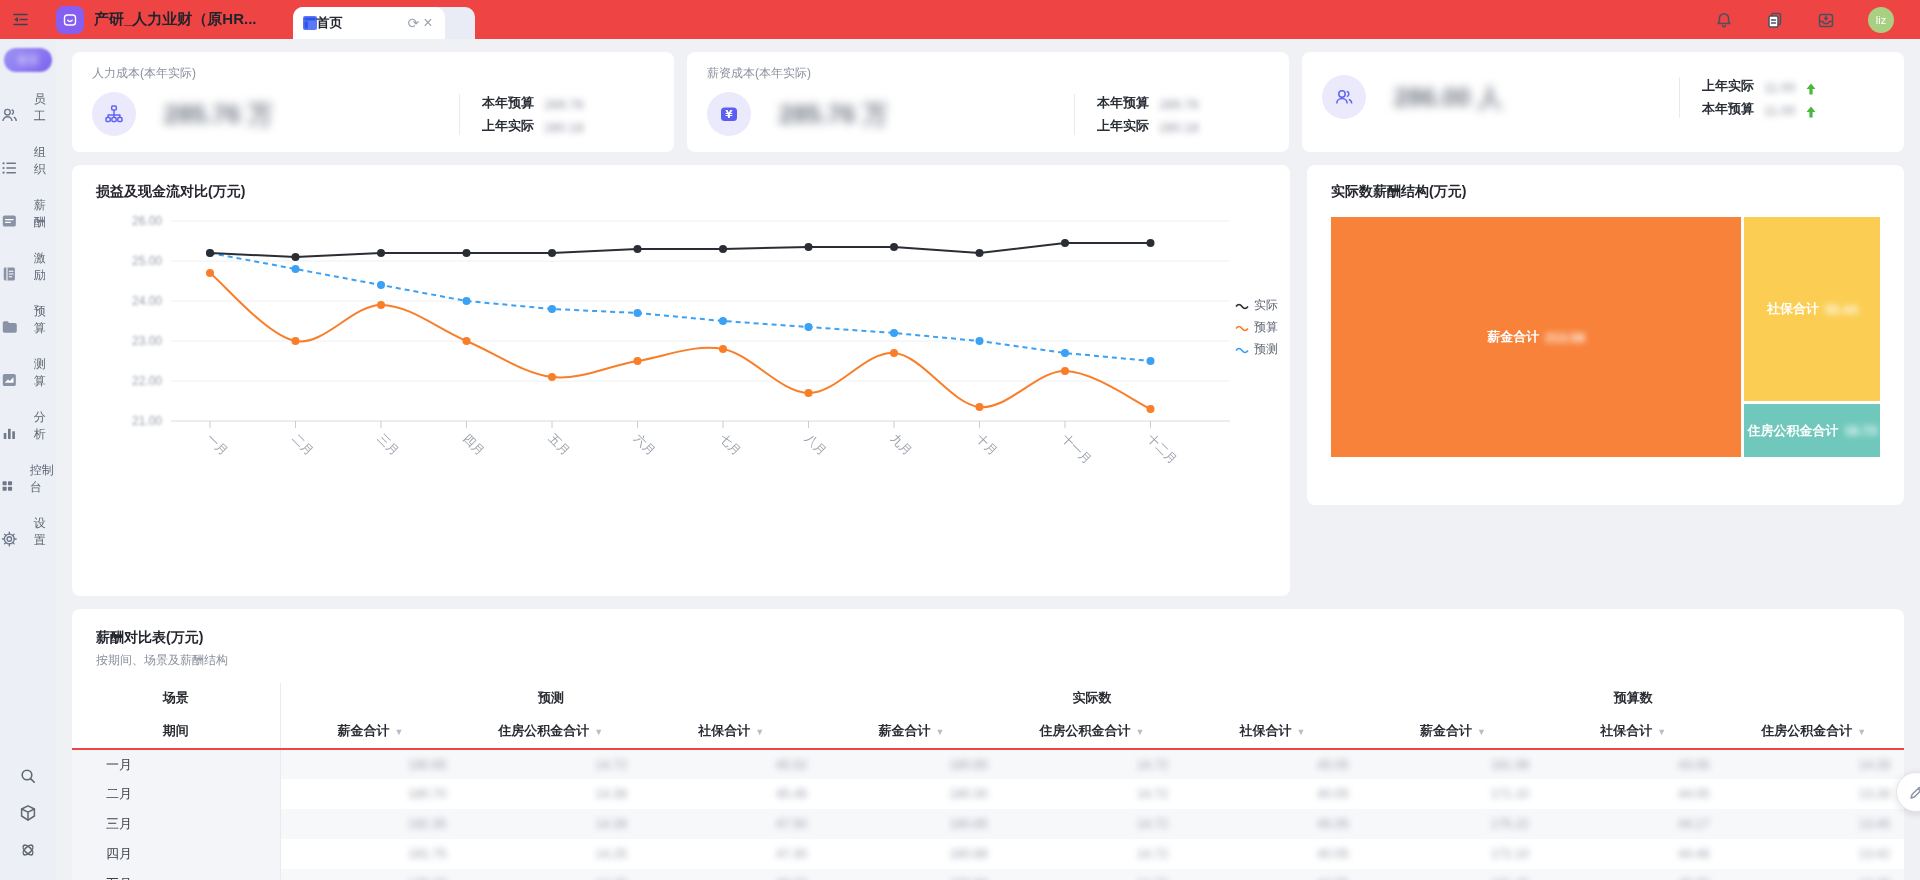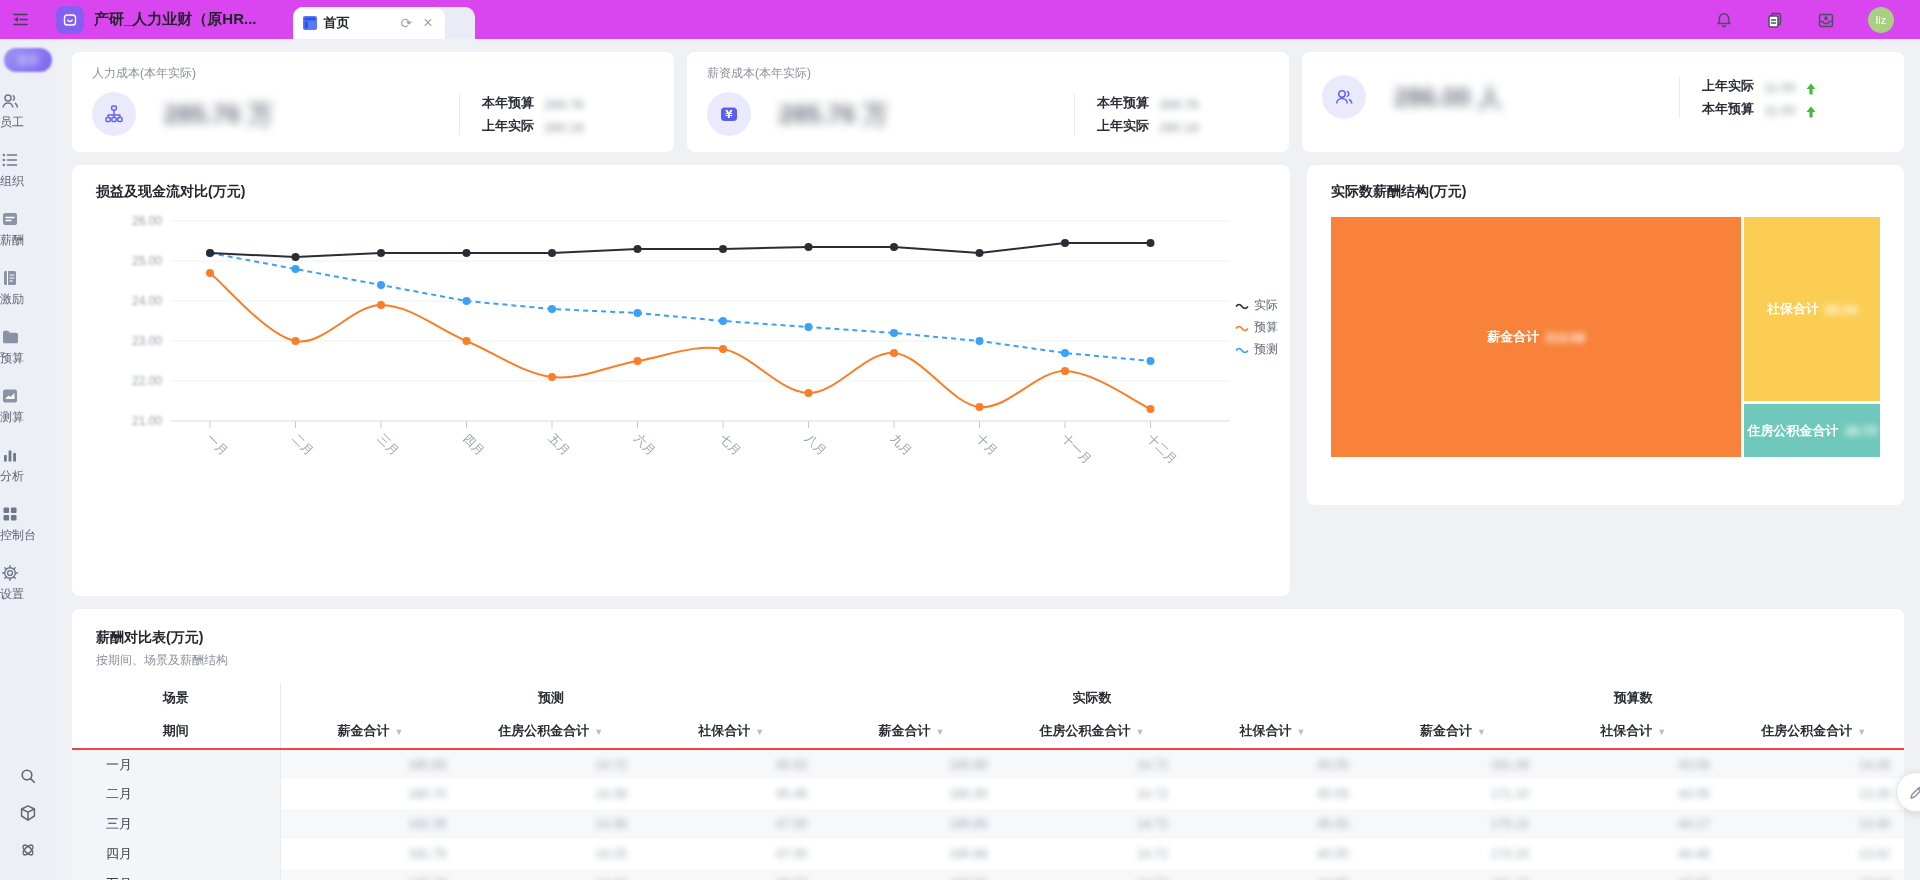--- a/index.html
+++ b/index.html
@@ -1,44 +1,44 @@
 <!DOCTYPE html>
 <html><head>
 <meta charset="utf-8">
 <style>
   * { margin:0; padding:0; box-sizing:border-box; }
   html,body { width:1920px; height:880px; overflow:hidden; background:#f0f1f5;
     font-family:"Liberation Sans","DejaVu Sans",sans-serif; color:#23262d; }
 
   
-  .topbar { position:absolute; top:0; left:0; width:1920px; height:40px; background:#d946ef;
+  .topbar { position:absolute; top:0; left:0; width:1920px; height:40px; background:#ef4444;
     display:flex; align-items:center; border-bottom:1px solid #f0f1f4; z-index:5; }
   .collapse-btn { width:40px; height:40px; display:flex; align-items:center; justify-content:center; cursor:pointer; }
   .app-badge { width:28px; height:28px; border-radius:8px; background:#855ff2; margin-left:16px;
     display:flex; align-items:center; justify-content:center; flex:0 0 auto; }
   .app-title { font-size:15px; font-weight:bold; color:#21242b; margin-left:10px; white-space:nowrap; }
   .tab-strip { margin-left:36px; align-self:flex-end; height:32px; width:182px; background:#e9ecf4;
     border-radius:10px 10px 0 0; display:flex; }
   .tab { width:152px; height:32px; background:#fff; border-radius:10px 10px 0 0;
-    display:flex; align-items:center; padding:0 10px; gap:7px; }
+    display:flex; align-items:center; padding:0 10px; }
   .tab-label { font-size:13px; font-weight:bold; color:#23262d; flex:1; }
   .tab-action { color:#9ca3af; font-size:14px; line-height:1; cursor:pointer; padding:0 2px; }
   .top-actions { margin-left:auto; display:flex; align-items:center; gap:33px; padding-right:26px; }
   .top-icon { display:flex; cursor:pointer; }
   .avatar { width:26px; height:26px; border-radius:50%; background:#a9d080; color:#fff;
     font-size:11px; display:flex; align-items:center; justify-content:center; }
 
   
   .sidebar { position:absolute; top:40px; left:0; bottom:0; width:56px; background:#edeff6;
     display:flex; flex-direction:column; align-items:center; }
   .nav-pill { margin-top:8px; width:48px; height:24px; border-radius:12px;
     background:linear-gradient(135deg,#a093f5,#7b63ee); display:flex; align-items:center;
     justify-content:center; cursor:pointer; filter:blur(1px); }
   .nav-pill span { font-size:11px; color:rgba(255,255,255,.95); filter:blur(3px); }
-  .nav-item { margin-top:19px; display:flex; flex-direction:column; align-items:flex-start; gap:3px;
+  .nav-item { margin-top:19px; display:flex; flex-direction:row; align-items:flex-end; gap:15px;
     cursor:pointer; width:56px; }
   .nav-item .lbl { font-size:12px; color:#5c6472; }
   .side-bottom { margin-top:auto; display:flex; flex-direction:column; align-items:center;
     gap:17px; padding-bottom:20px; }
   .side-bottom .top-icon { opacity:.85; }
 
   
   .content { position:absolute; top:40px; left:56px; right:0; bottom:0; padding:12px 16px; overflow:hidden; }
   .card { background:#fff; border-radius:8px; }
   .kpi-row { display:flex; gap:13px; }

